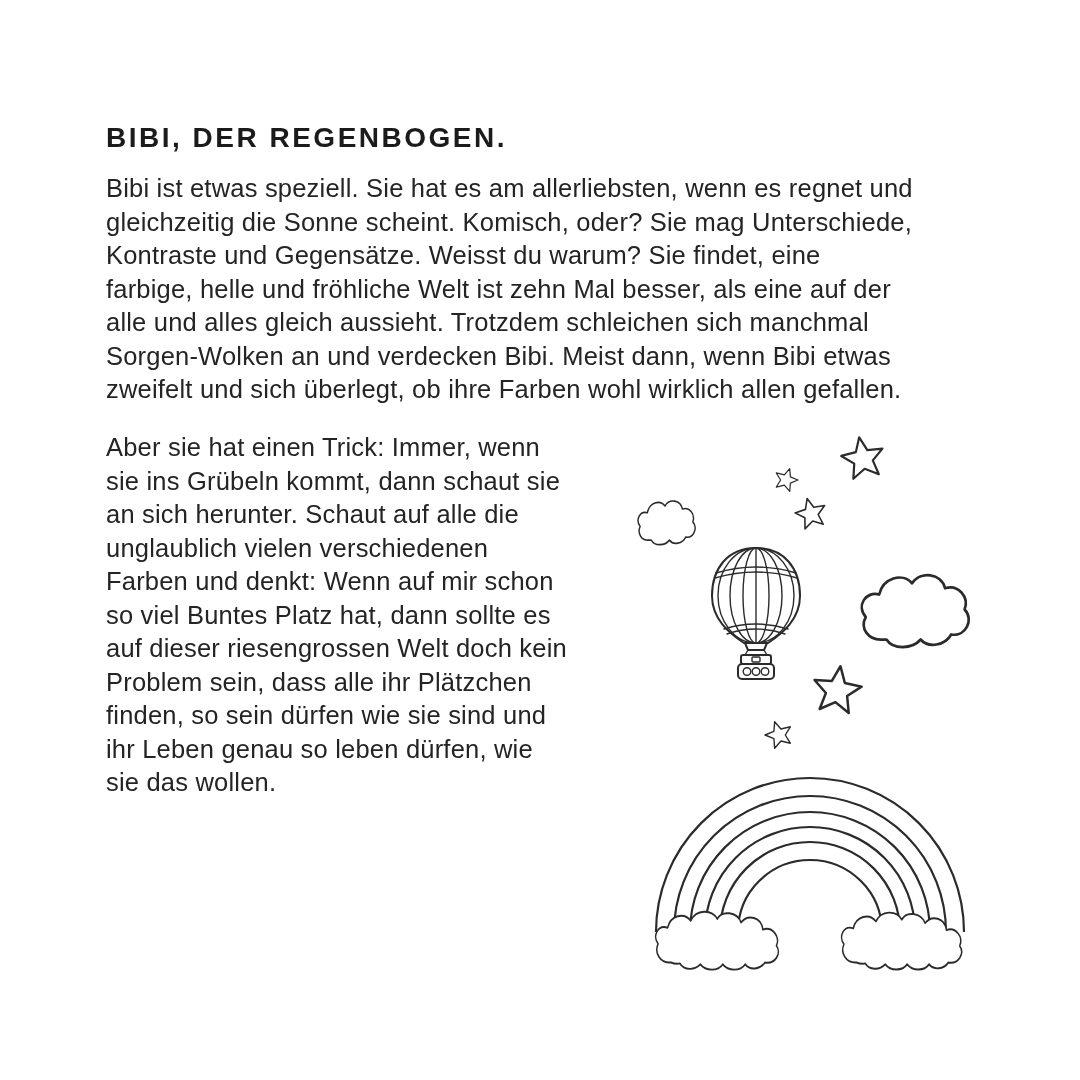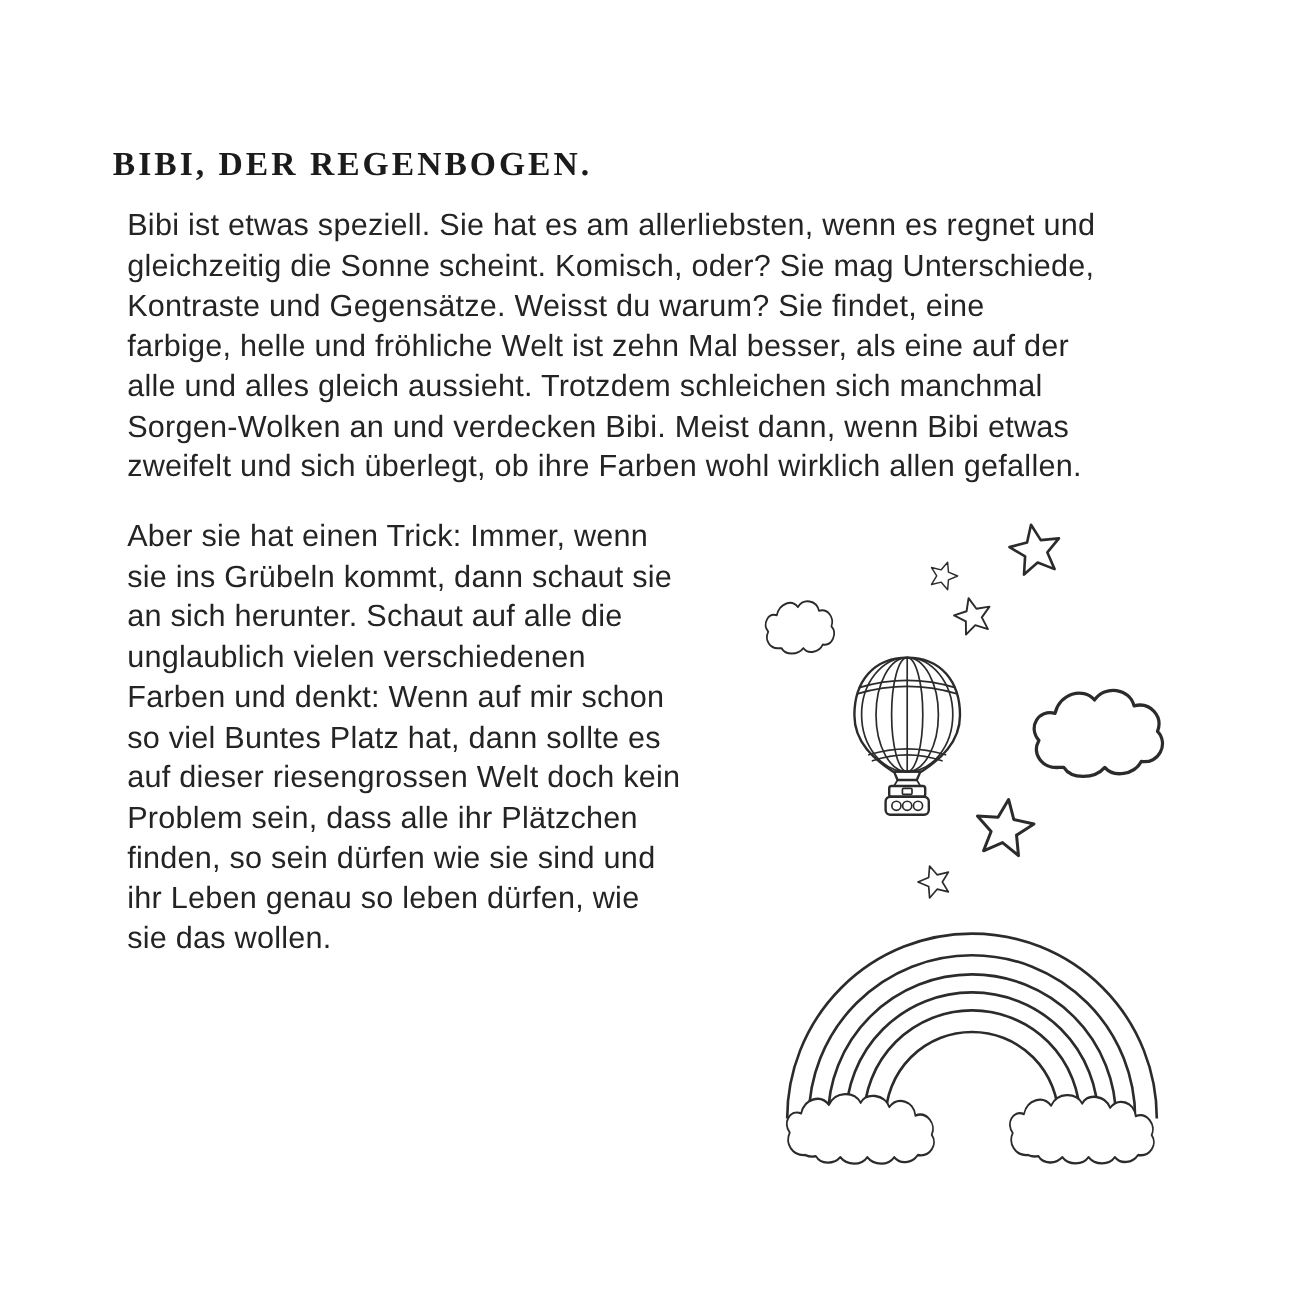--- a/index.html
+++ b/index.html
@@ -1,24 +1,23 @@
 <!DOCTYPE html>
 <html><head>
 <meta charset="utf-8">
 <style>
   html,body{margin:0;padding:0;background:#ffffff;}
   .page{
     position:relative;width:1080px;height:1080px;background:#ffffff;
     overflow:hidden;font-family:"Liberation Sans","DejaVu Sans",sans-serif;color:#1e1e1e;
   }
   .title{
-    position:absolute;left:94px;top:103px;
+    position:absolute;left:106px;top:103px;
     font-size:28px;font-weight:700;letter-spacing:2.5px;color:#1b1b1b;
     white-space:pre-line;
-    font-family:Liberation Serif, serif;
   }
   .para{
     position:absolute;left:106px;
     font-size:25.5px;font-weight:300;line-height:33.5px;color:#242424;
     white-space:pre-line;letter-spacing:0.2px;
   }
   .para.intro{top:172px;width:960px;}
   .para.trick{top:431px;width:540px;}
   .para.closing{top:826px;width:540px;}
   .illu{position:absolute;}

